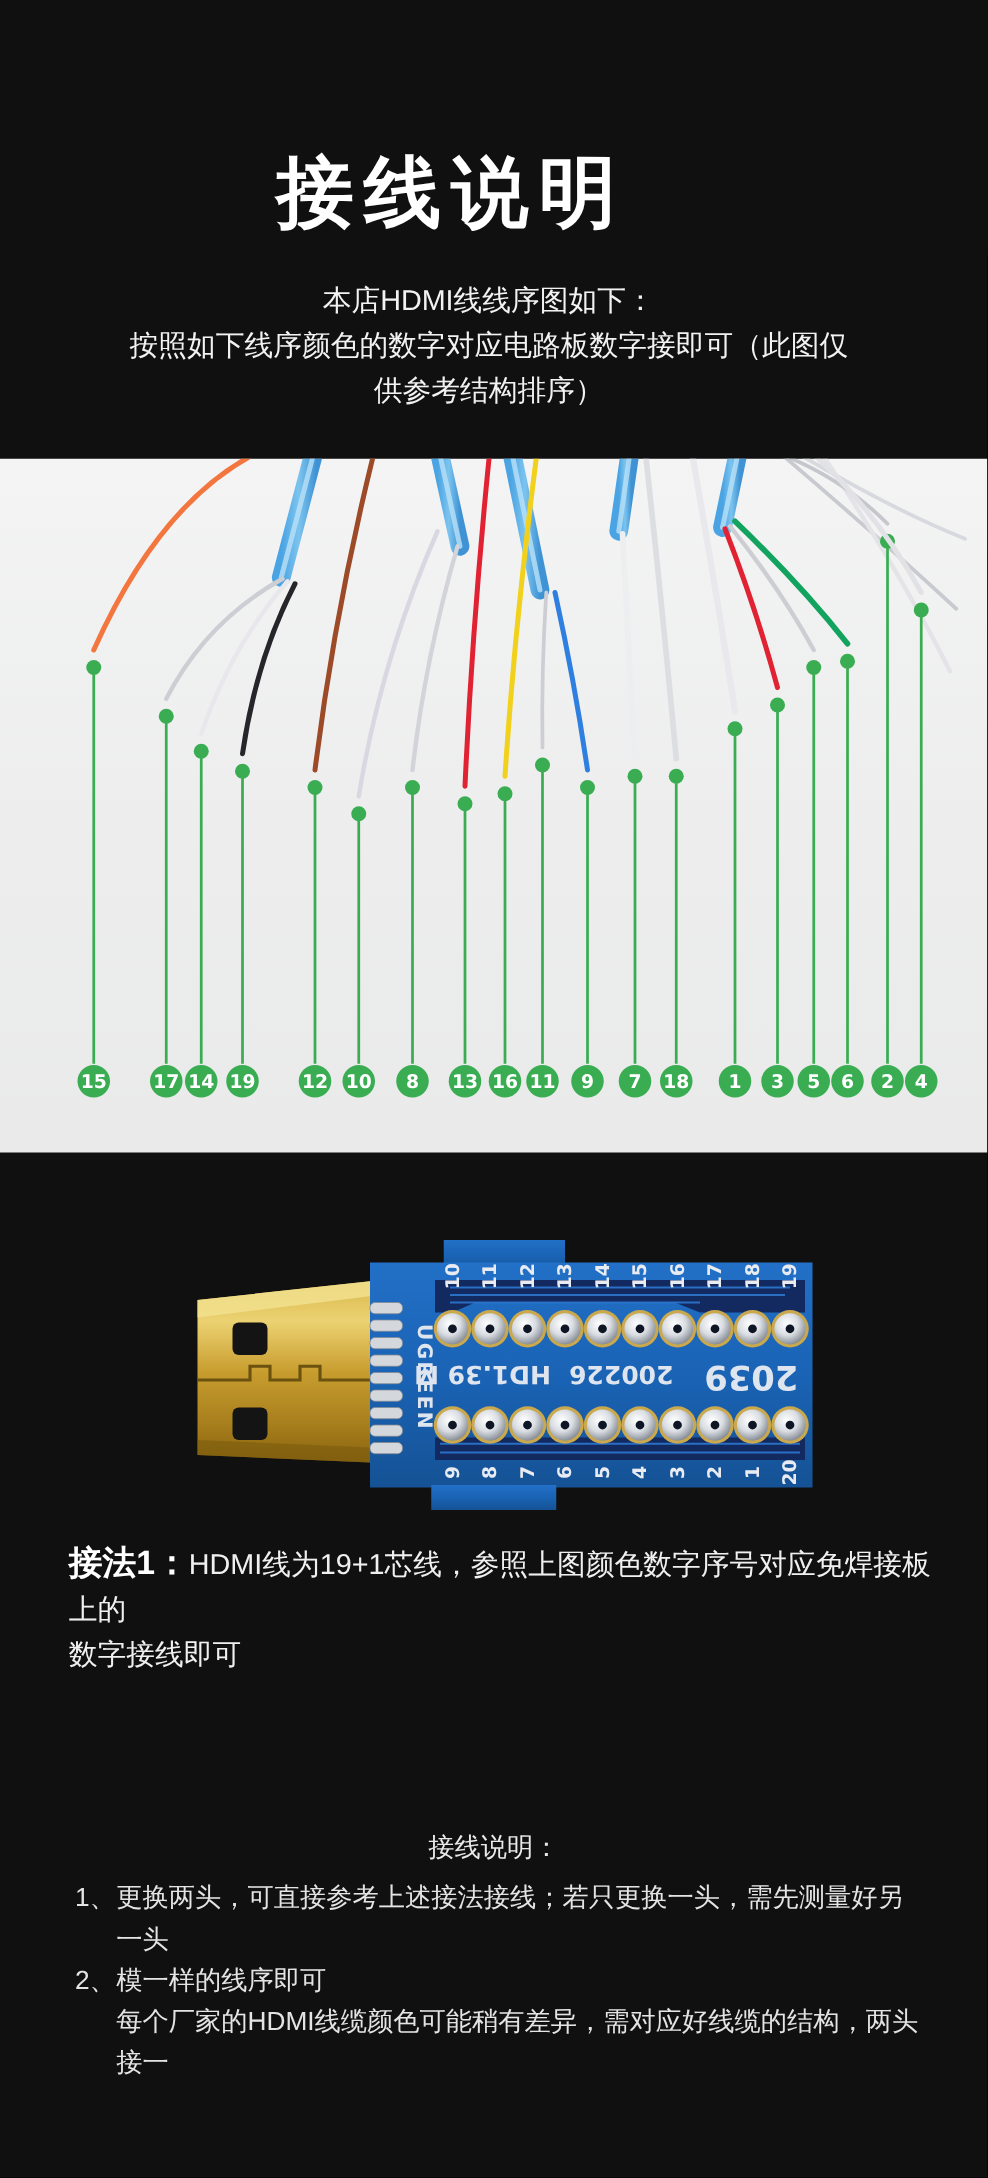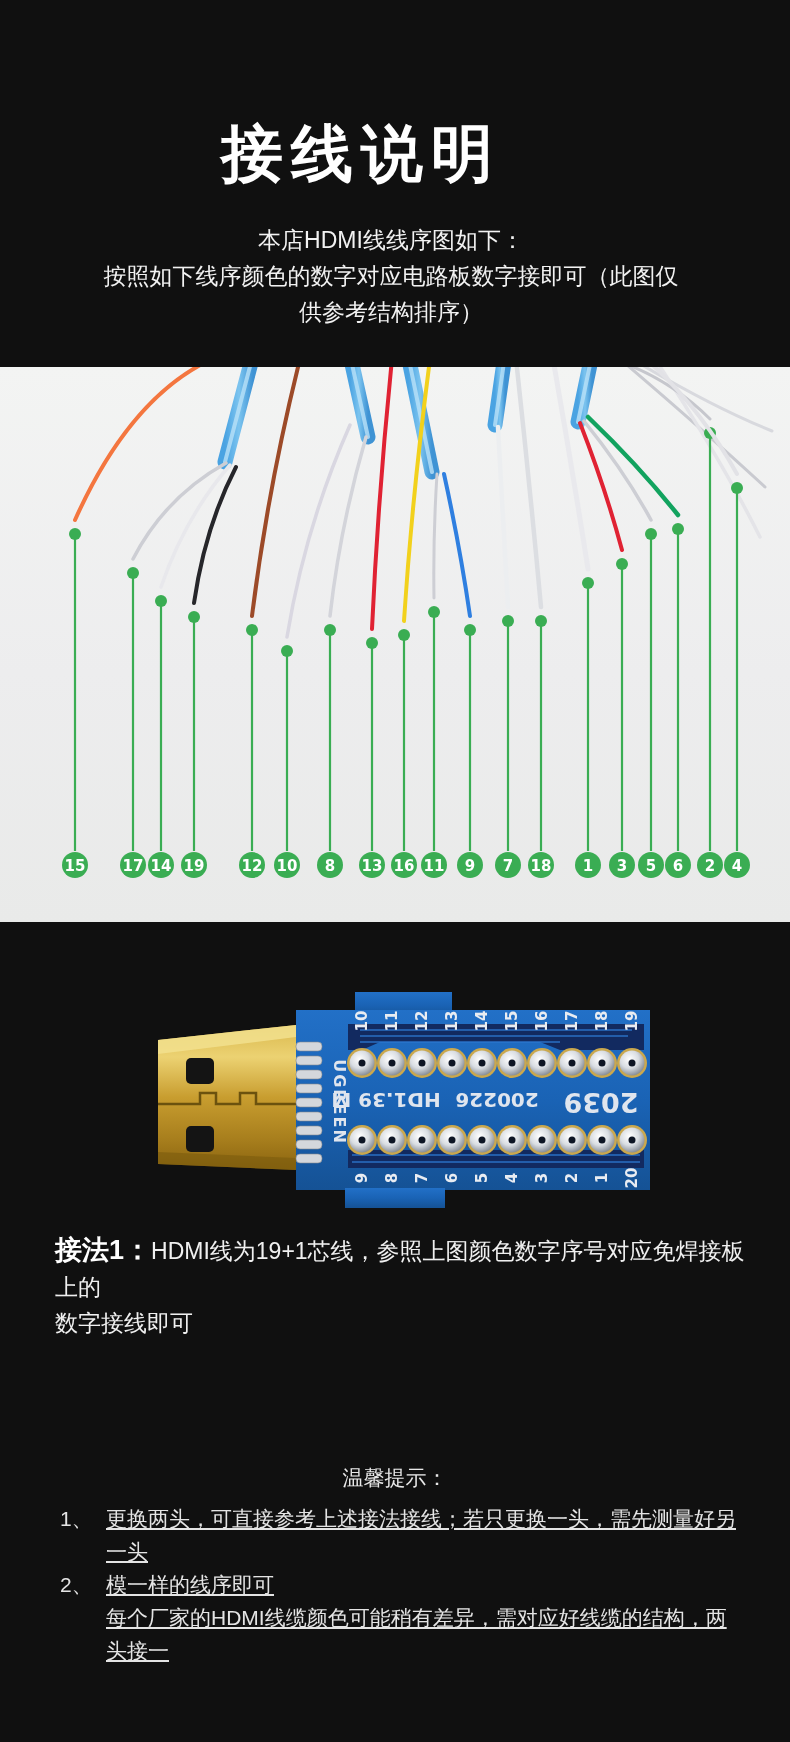--- a/index.html
+++ b/index.html
@@ -11,21 +11,21 @@
         color:#f2f2f2;font-size:23px;line-height:36px;font-weight:400;}
   .photo{position:absolute;top:367px;left:0;width:790px;height:555px;
          background:linear-gradient(180deg,#f3f4f3 0%,#ededee 55%,#e9eae9 100%);}
   .board-wrap{position:absolute;top:992px;left:0;width:790px;height:260px;}
   .m-block{position:absolute;left:55px;width:700px;color:#f0f0f0;font-size:23px;line-height:36px;}
   .m-label{font-size:27px;font-weight:800;color:#ffffff;}
   .tips-title{position:absolute;top:1464px;left:0;width:790px;text-align:center;
               color:#e9e9e9;font-size:21px;}
   .tip{position:absolute;left:60px;width:680px;color:#e4e4e4;font-size:21px;line-height:33px;}
   .tip .marker{position:absolute;left:0;top:0;}
-  .tip .lines{margin-left:46px;text-decoration:underline;}
+  .tip .lines{margin-left:33px;}
 </style>
 </head>
 <body>
 
 <div class="canvas">
 
   <div class="title">接线说明</div>
 
   <div class="subs">
     <div>本店HDMI线线序图如下：</div>
@@ -308,21 +308,21 @@
         </g>
     </svg>
   </div>
 
   <div class="m-block" style="top:1232px;">
     <span class="m-label">接法1：</span><span>HDMI线为19+1芯线，参照上图颜色数字序号对应免焊接板上的</span><br>
     <span>数字接线即可</span>
   </div>
 
 
-  <div class="tips-title">温馨提示：</div>
+  <div class="tips-title">接线说明：</div>
 
   <div class="tip" style="top:1502px;">
     <span class="marker">1、</span>
     <div class="lines">
       <div>更换两头，可直接参考上述接法接线；若只更换一头，需先测量好另一头</div>
     </div>
   </div>
 
   <div class="tip" style="top:1568px;">
     <span class="marker">2、</span>

